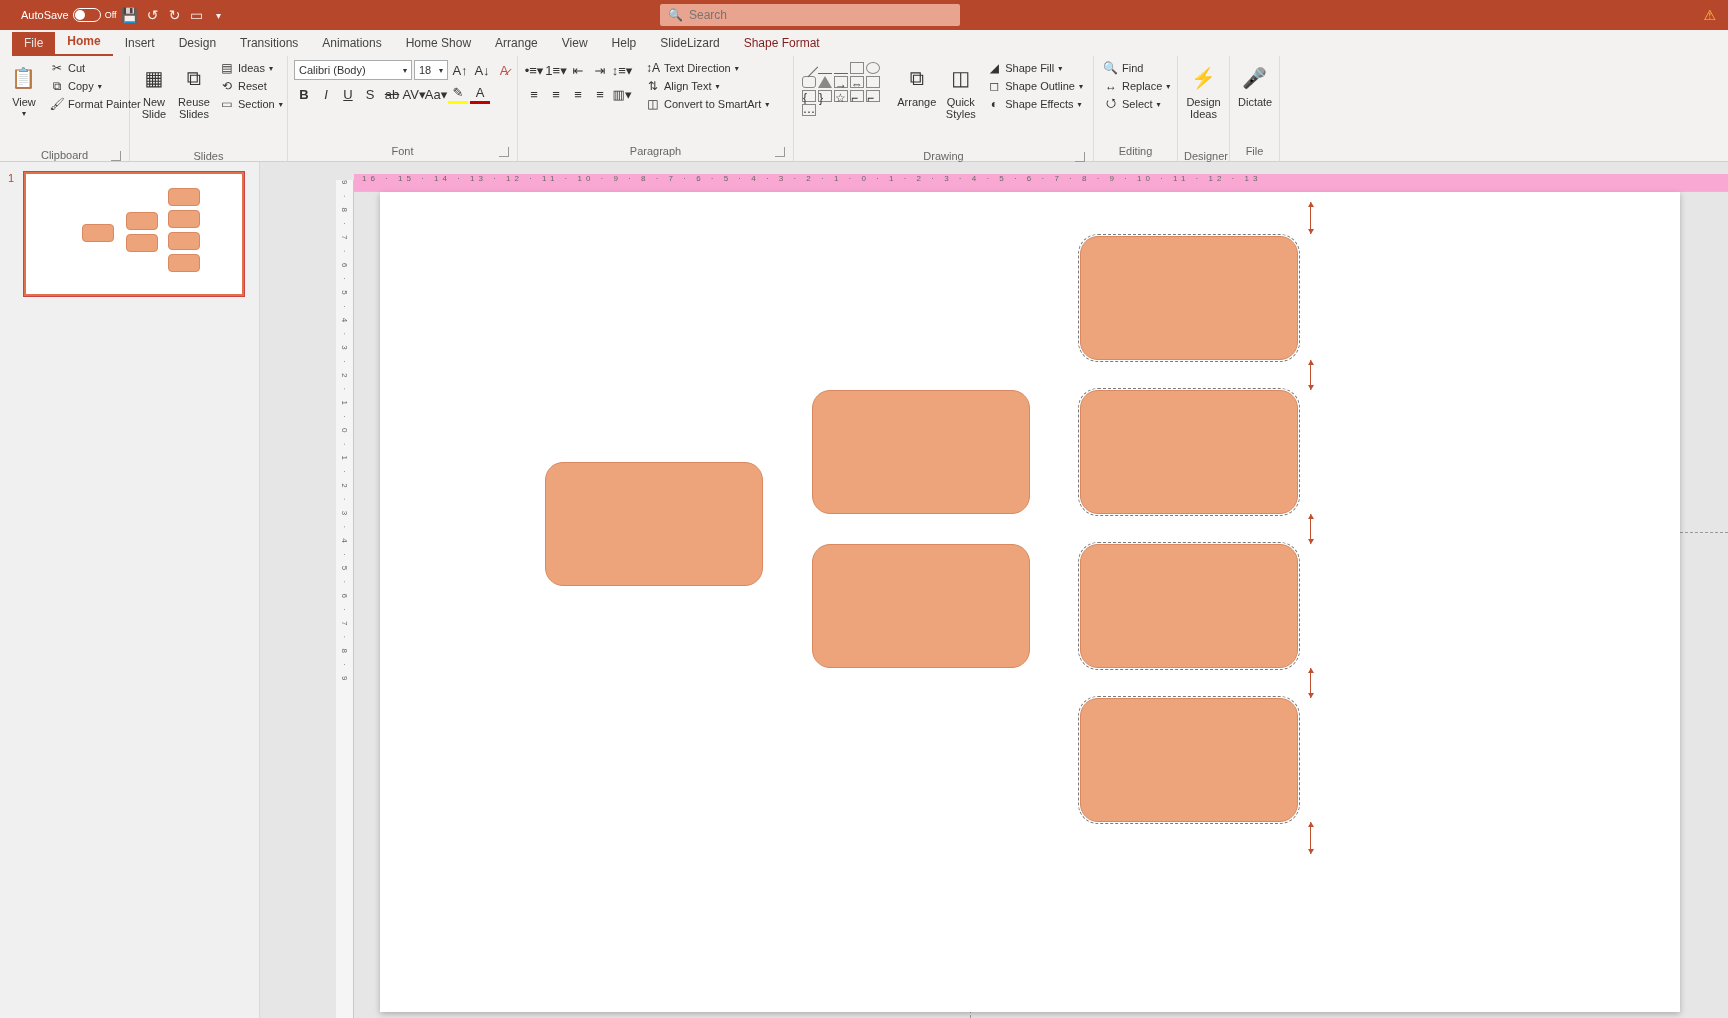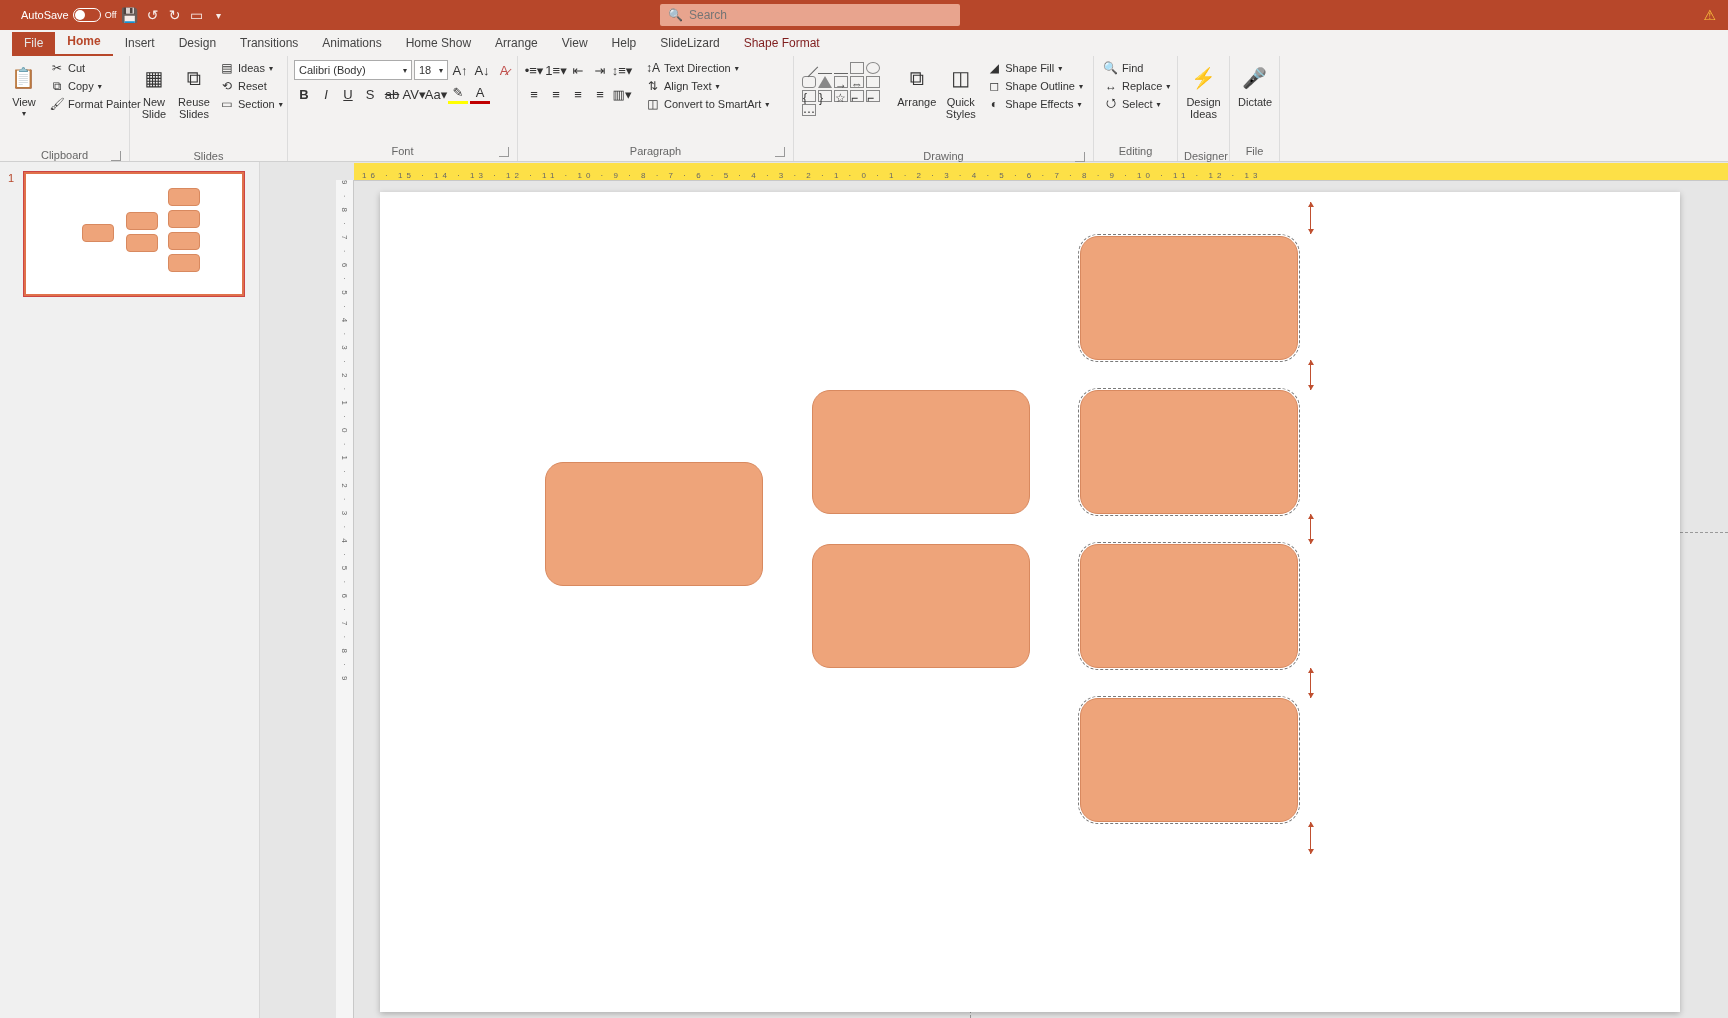--- a/index.html
+++ b/index.html
@@ -47,21 +47,21 @@
 
 .workspace { display:flex; height:calc(1018px - 30px - 26px - 106px); background:#e6e6e6; }
 
 .thumbpanel { width:260px; background:#f0f0f0; border-right:1px solid #d8d8d8; padding:10px 8px; overflow:auto; }
 .thumbslot { display:flex; gap:6px; }
 .thumbnum { font-size:11px; color:#b7472a; width:10px; }
 .thumb { width:220px; height:124px; background:#fff; border:2px solid #e0714b; position:relative; box-shadow:0 0 0 1px #c44; }
 .thumb .tshape { position:absolute; background:#eea47a; border:1px solid #d8895f; border-radius:4px; }
 
 .editarea { flex:1; position:relative; background:#e6e6e6; overflow:hidden; }
-.hruler { position:absolute; left:94px; right:0; top:1px; height:18px; background:#fde047; border-bottom:1px solid #c8c8c8; font-size:8px; color:#666; display:flex; align-items:flex-end; overflow:hidden; }
+.hruler { position:absolute; left:94px; right:0; top:12px; height:18px; background:#f9a8d4; border-bottom:1px solid #c8c8c8; font-size:8px; color:#666; display:flex; align-items:flex-start; overflow:hidden; }
 .vruler { position:absolute; left:76px; top:18px; bottom:0; width:18px; background:#f5f5f5; border-right:1px solid #c8c8c8; font-size:8px; color:#666; writing-mode:vertical-rl; display:flex; align-items:center; overflow:hidden; }
 .hruler span, .vruler span { padding:0 8px; letter-spacing:4px; }
 
 .slide { position:absolute; left:120px; top:30px; width:1300px; height:820px; background:#fff; box-shadow:0 2px 6px rgba(0,0,0,.25); }
 .shape { position:absolute; background:#eea47a; border:1px solid #d8895f; border-radius:18px; }
 .shape.sel { outline:1px dashed #7a7a7a; outline-offset:1px; }
 
 .guide-v { position:absolute; top:30px; bottom:0; width:0; border-left:1px dashed #999; }
 .guide-h { position:absolute; left:120px; right:0; height:0; border-top:1px dashed #999; }
 

